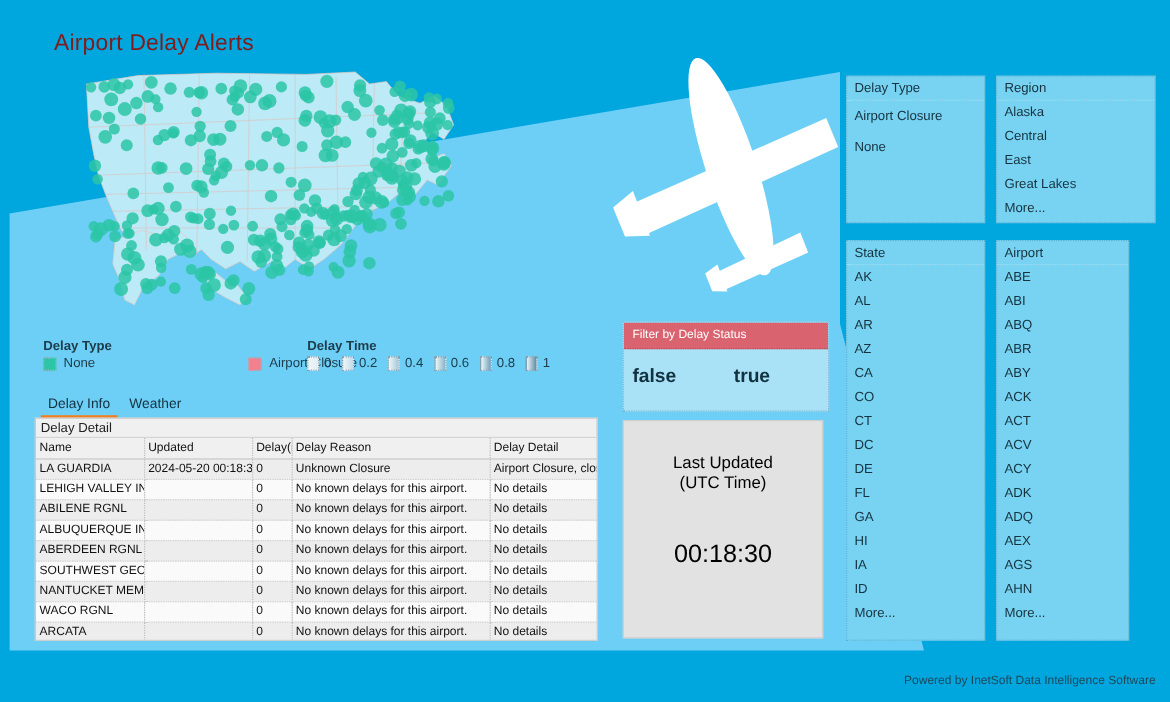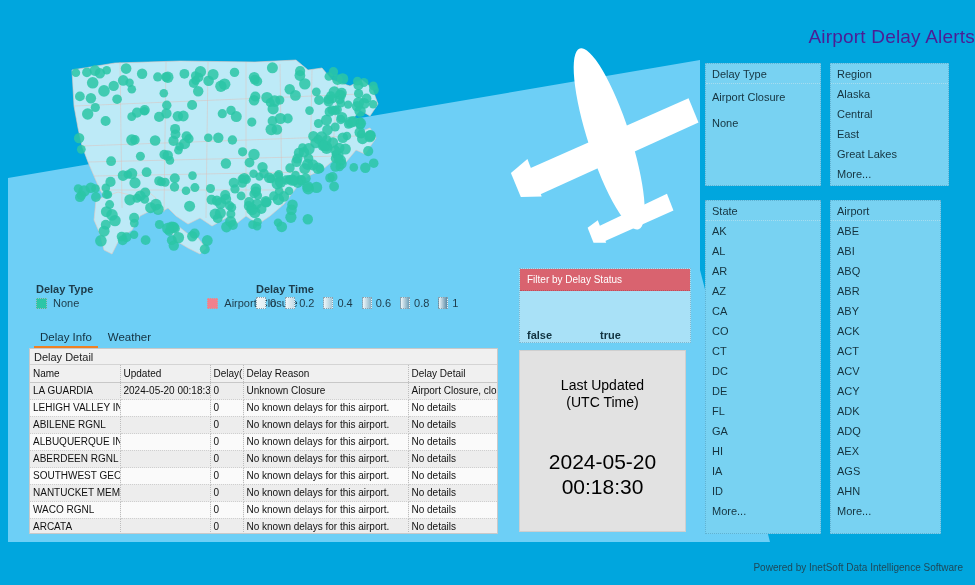--- a/index.html
+++ b/index.html
@@ -22,24 +22,25 @@
     left: 0; top: 0;
     width: 975px; height: 585px;
     pointer-events: none;
   }
 
   
   .title {
     position: absolute;
     left: 0; top: 26px;
     width: 975px;
-    text-align: right;
-    color: #4c1d95;
+    text-align: left;
+    color: #7f1d1d;
     font-size: 19px;
     letter-spacing: .2px;
+    padding-left: 45px;
   }
 
   
   .map-wrap {
     position: absolute;
     left: 60px; top: 58px;
     width: 340px; height: 225px;
   }
   .map-wrap svg { display: block; }
 
@@ -139,24 +140,23 @@
     height: 22px; line-height: 22px;
     background: #d9636f;
     color: #ffffff;
     font-size: 10px;
     padding-left: 7px;
     border-bottom: 1px dotted #bb4f5c;
   }
   .filter-opts {
     display: flex;
     padding: 14px 0 0 7px;
-    font-size: 11px;
+    font-size: 16px;
     color: #11323f;
     font-weight: bold;
-    margin-top: 24px;
   }
   .filter-opts span { margin-right: 48px; cursor: pointer; }
 
   
   .updated-box {
     position: absolute;
     left: 519px; top: 350px;
     width: 167px; height: 182px;
     background: #e2e2e2;
     border: 1px solid #cfcfcf;
@@ -187,21 +187,21 @@
     border-bottom: 1px dotted #a7ddef;
   }
   .list-item {
     font-size: 11px;
     color: #15333f;
     padding: 4px 0 4px 6px;
     cursor: pointer;
   }
 
   #p-delaytype { left: 705px; top: 63px; width: 116px; height: 123px; }
-  #p-region    { left: 830px; top: 63px; width: 119px; height: 123px; }
+  #p-region    { left: 830px; top: 63px; width: 133px; height: 123px; }
   #p-state     { left: 705px; top: 200px; width: 116px; height: 334px; }
   #p-airport   { left: 830px; top: 200px; width: 111px; height: 334px; }
   #p-delaytype .list-item { padding: 7px 0 7px 6px; }
   #p-region .list-item    { padding: 4px 0 4px 6px; }
 
   
   .footer {
     position: absolute;
     right: 12px; bottom: 12px;
     font-size: 10px;
@@ -714,21 +714,20 @@
         <span>true</span>
       </div>
   </div>
 
   <div class="updated-box">
     <div class="updated-label">
       <div>Last Updated</div>
       <div>(UTC Time)</div>
     </div>
     <div class="updated-value">
-      <div>2024-05-20</div>
       <div>00:18:30</div>
     </div>
   </div>
 
   <div class="list-panel" id="p-delaytype">
     <div class="list-head">Delay Type</div>
     <div class="list-body">
         <div class="list-item">Airport Closure</div>
         <div class="list-item">None</div>
       </div>

